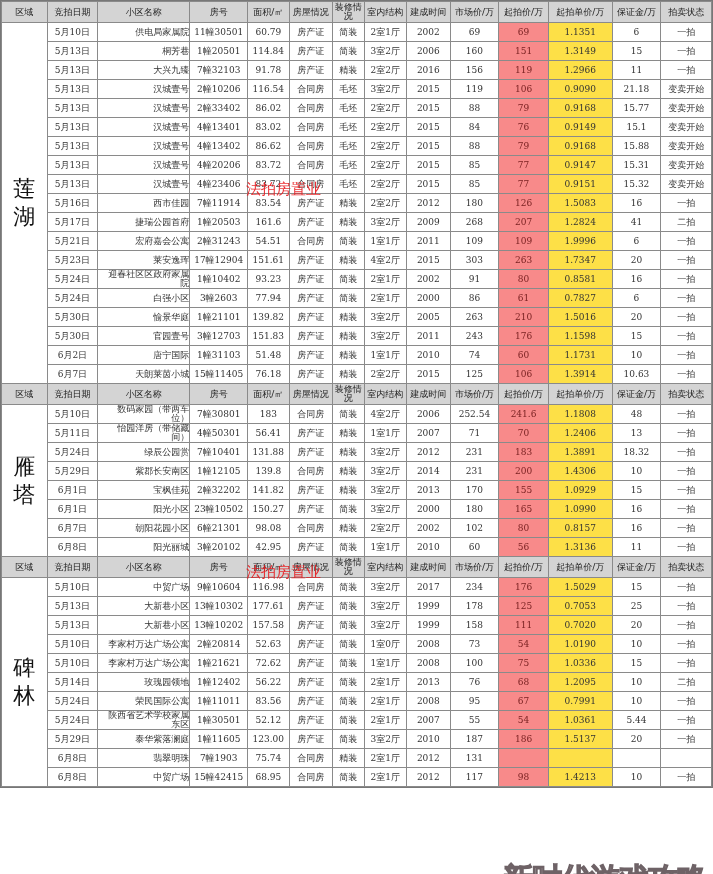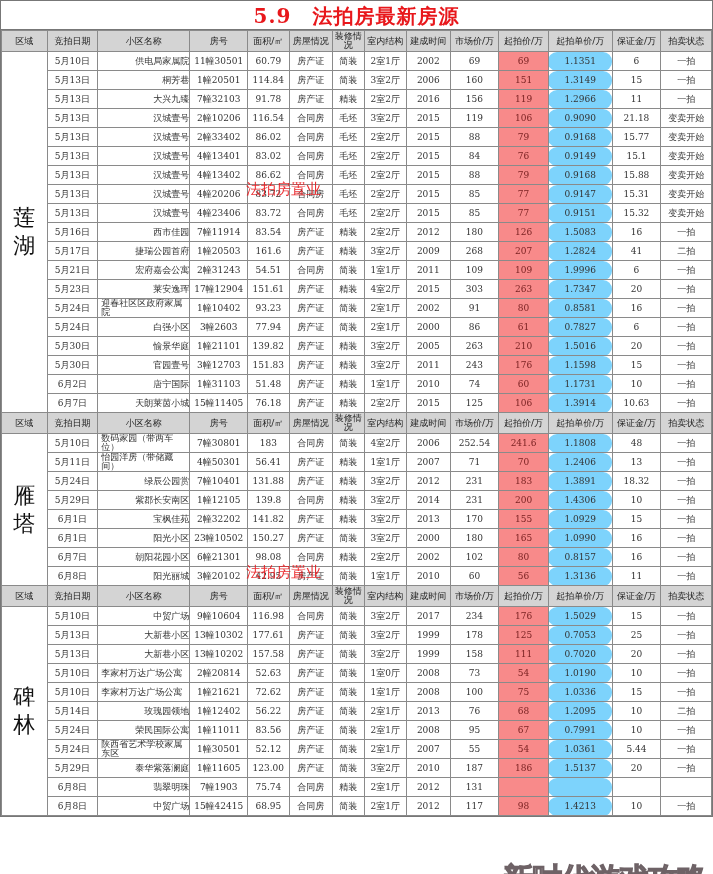--- a/index.html
+++ b/index.html
@@ -5,32 +5,31 @@
   html,body{margin:0;padding:0;background:#fff;}
   body{width:713px;height:874px;overflow:hidden;font-family:"DejaVu Serif","Liberation Serif",serif;color:#333;position:relative;}
   .sheet{position:absolute;left:0;top:0;width:711px;border:1px solid #777;}
   .title1{height:28px;line-height:30px;text-align:center;color:#e8171b;font-size:20px;font-weight:bold;border-bottom:1px solid #777;letter-spacing:1px;}
   .title2{height:28px;line-height:30px;text-align:center;color:#e8171b;font-size:20px;font-weight:bold;border-bottom:1px solid #777;letter-spacing:1px;}
   table{border-collapse:collapse;width:711px;table-layout:fixed;}
   td,th{border:1px solid #8a8a8a;font-size:9px;text-align:center;padding:0;height:18px;line-height:10px;overflow:hidden;white-space:nowrap;font-weight:normal;}
   th{background:#d4d4d4;color:#222;height:20px;}
   th.two{white-space:normal;line-height:9px;}
   td.name{text-align:right;padding-left:3px;}
-  td.name2{text-align:left;padding-left:3px;white-space:normal;line-height:9px;}
+  td.name2{text-align:right;padding-left:3px;white-space:normal;line-height:9px;}
   td.red{background:#f88a8a;color:#7a2222;}
-  td.yel{background:#7dd3fc;color:#333;border-radius:9px;}
+  td.yel{background:#fde047;color:#333;}
   td.region{font-size:22px;line-height:28px;color:#111;white-space:normal;writing-mode:horizontal-tb;background:#fff;}
   .wm-small{position:absolute;color:#e8171b;font-size:15px;font-weight:normal;font-family:"DejaVu Sans","Liberation Sans",sans-serif;opacity:0.9;pointer-events:none;}
   .wm-big{position:absolute;left:503px;top:859px;font-size:30px;font-weight:bold;color:#bbb3b6;-webkit-text-stroke:1.2px #6e6266;font-family:"DejaVu Sans","Liberation Sans",sans-serif;letter-spacing:-1px;pointer-events:none;}
 </style>
 </head>
 <body>
 
 <div class="sheet">
-  <div class="title2">5.9　法拍房最新房源</div>
   <table>
     <colgroup>
       <col style="width:45px">
         <col style="width:50px">
         <col style="width:91px">
         <col style="width:57px">
         <col style="width:41px">
         <col style="width:43px">
         <col style="width:31px">
         <col style="width:42px">

